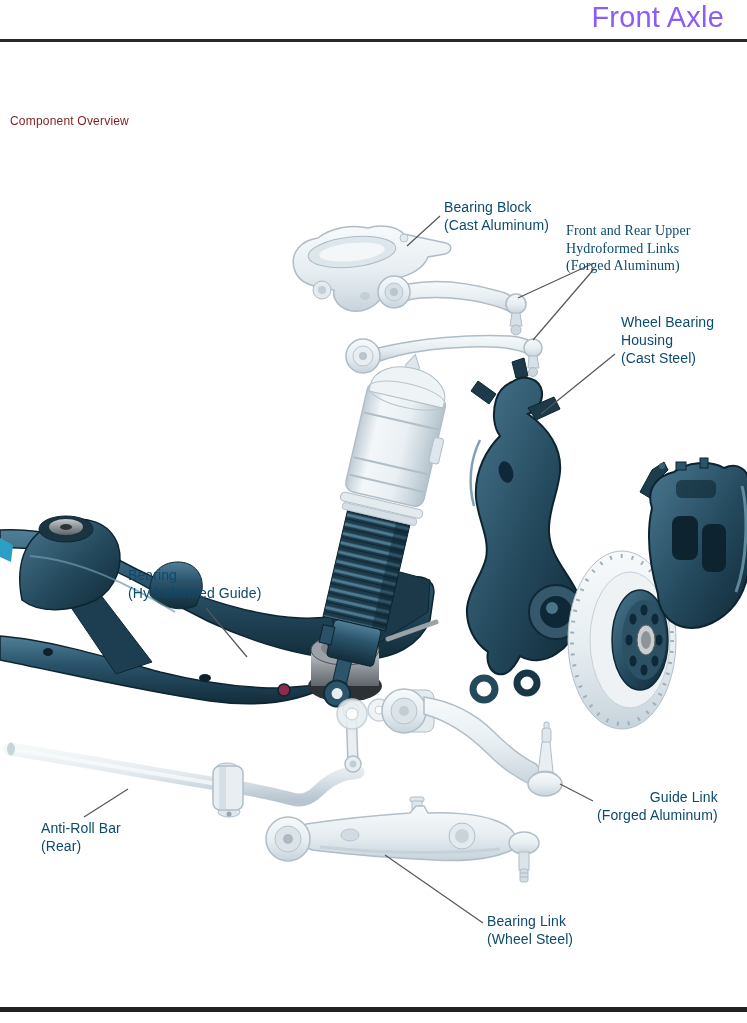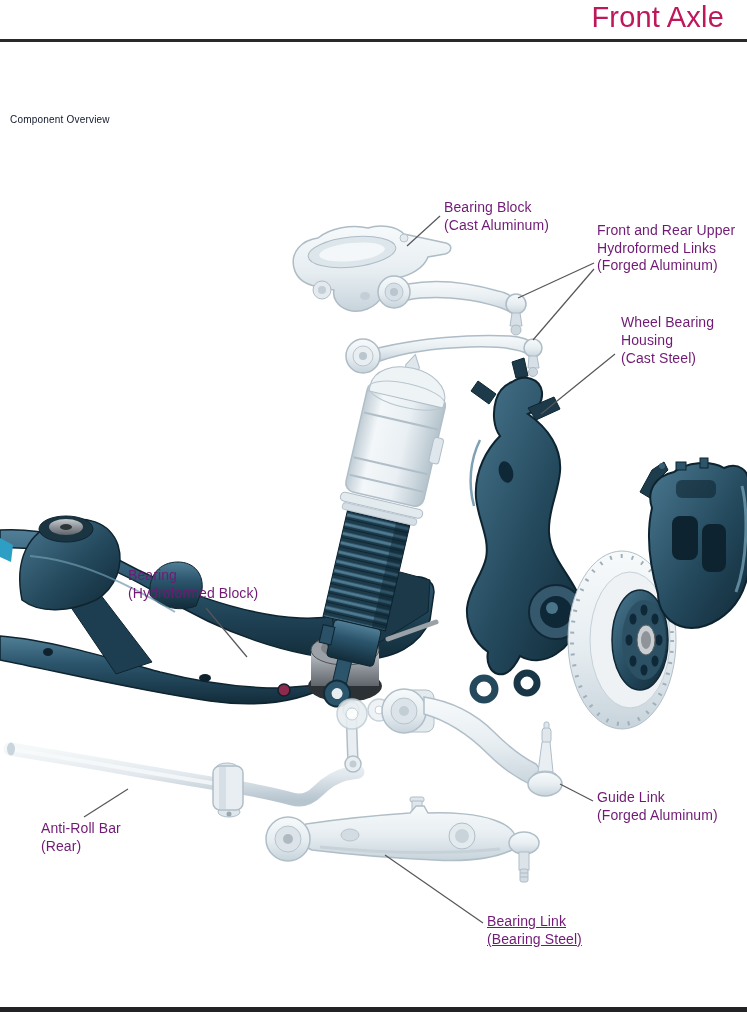--- a/index.html
+++ b/index.html
@@ -3,40 +3,40 @@
 <meta charset="utf-8">
 <style>
   html,body { margin:0; padding:0; }
   body {
     width:747px; height:1023px; background:#ffffff; position:relative;
     font-family:"Liberation Sans", sans-serif; overflow:hidden;
     -webkit-font-smoothing:antialiased;
   }
   .page-title {
     position:absolute; top:0px; right:23px; font-size:29px; line-height:34px;
-    color:#be185d; letter-spacing:0.2px;
+    color:#8b5cf6; letter-spacing:0.2px;
   }
   .rule-top { position:absolute; top:39px; left:0; width:747px; height:3px; background:#29292b; }
   .rule-bottom { position:absolute; top:1007px; left:0; width:747px; height:5px; background:#232326; }
   .section-heading {
-    position:absolute; top:114px; left:10px; font-size:10px; color:#0f172a; letter-spacing:0.2px;
+    position:absolute; top:114px; left:10px; font-size:12px; color:#7f1d1d; letter-spacing:0.2px;
   }
   .diagram-svg { position:absolute; left:0; top:0; }
   .label {
-    position:absolute; font-size:14px; line-height:17.5px; color:#701a75; letter-spacing:0.1px;
+    position:absolute; font-size:14px; line-height:17.5px; color:#0c4a6e; letter-spacing:0.1px;
     white-space:nowrap;
   }
   .label div { white-space:nowrap; }
   #lbl-bearing-block   { left:444px; top:199px; }
-  #lbl-upper-links     { left:597px; top:222px; }
+  #lbl-upper-links     { left:566px; top:222px;font-family:Liberation Serif, serif; }
   #lbl-wheel-housing   { left:621px; top:313px; line-height:18px; }
   #lbl-subframe        { left:128px; top:567px; }
   #lbl-anti-roll-bar   { left:41px;  top:820px; }
-  #lbl-guide-link      { left:597px; top:789px; }
-  #lbl-bearing-link    { left:487px; top:913px;text-decoration:underline; }
+  #lbl-guide-link      { left:597px; top:789px;text-align:right; }
+  #lbl-bearing-link    { left:487px; top:913px; }
 </style>
 </head>
 <body>
 
 <div class="page-title">Front Axle</div>
 <div class="rule-top"></div>
 <div class="section-heading">Component Overview</div>
 
 <svg class="diagram-svg" width="747" height="1023" viewBox="0 0 747 1023" xmlns="http://www.w3.org/2000/svg">
   <defs>
@@ -303,28 +303,28 @@
   <div>Hydroformed Links</div>
   <div>(Forged Aluminum)</div>
 </div>
 <div class="label" id="lbl-wheel-housing">
   <div>Wheel Bearing</div>
   <div>Housing</div>
   <div>(Cast Steel)</div>
 </div>
 <div class="label" id="lbl-subframe">
   <div>Bearing</div>
-  <div>(Hydroformed Block)</div>
+  <div>(Hydroformed Guide)</div>
 </div>
 <div class="label" id="lbl-anti-roll-bar">
   <div>Anti-Roll Bar</div>
   <div>(Rear)</div>
 </div>
 <div class="label" id="lbl-guide-link">
   <div>Guide Link</div>
   <div>(Forged Aluminum)</div>
 </div>
 <div class="label" id="lbl-bearing-link">
   <div>Bearing Link</div>
-  <div>(Bearing Steel)</div>
+  <div>(Wheel Steel)</div>
 </div>
 
 <div class="rule-bottom"></div>
 
 </body></html>

